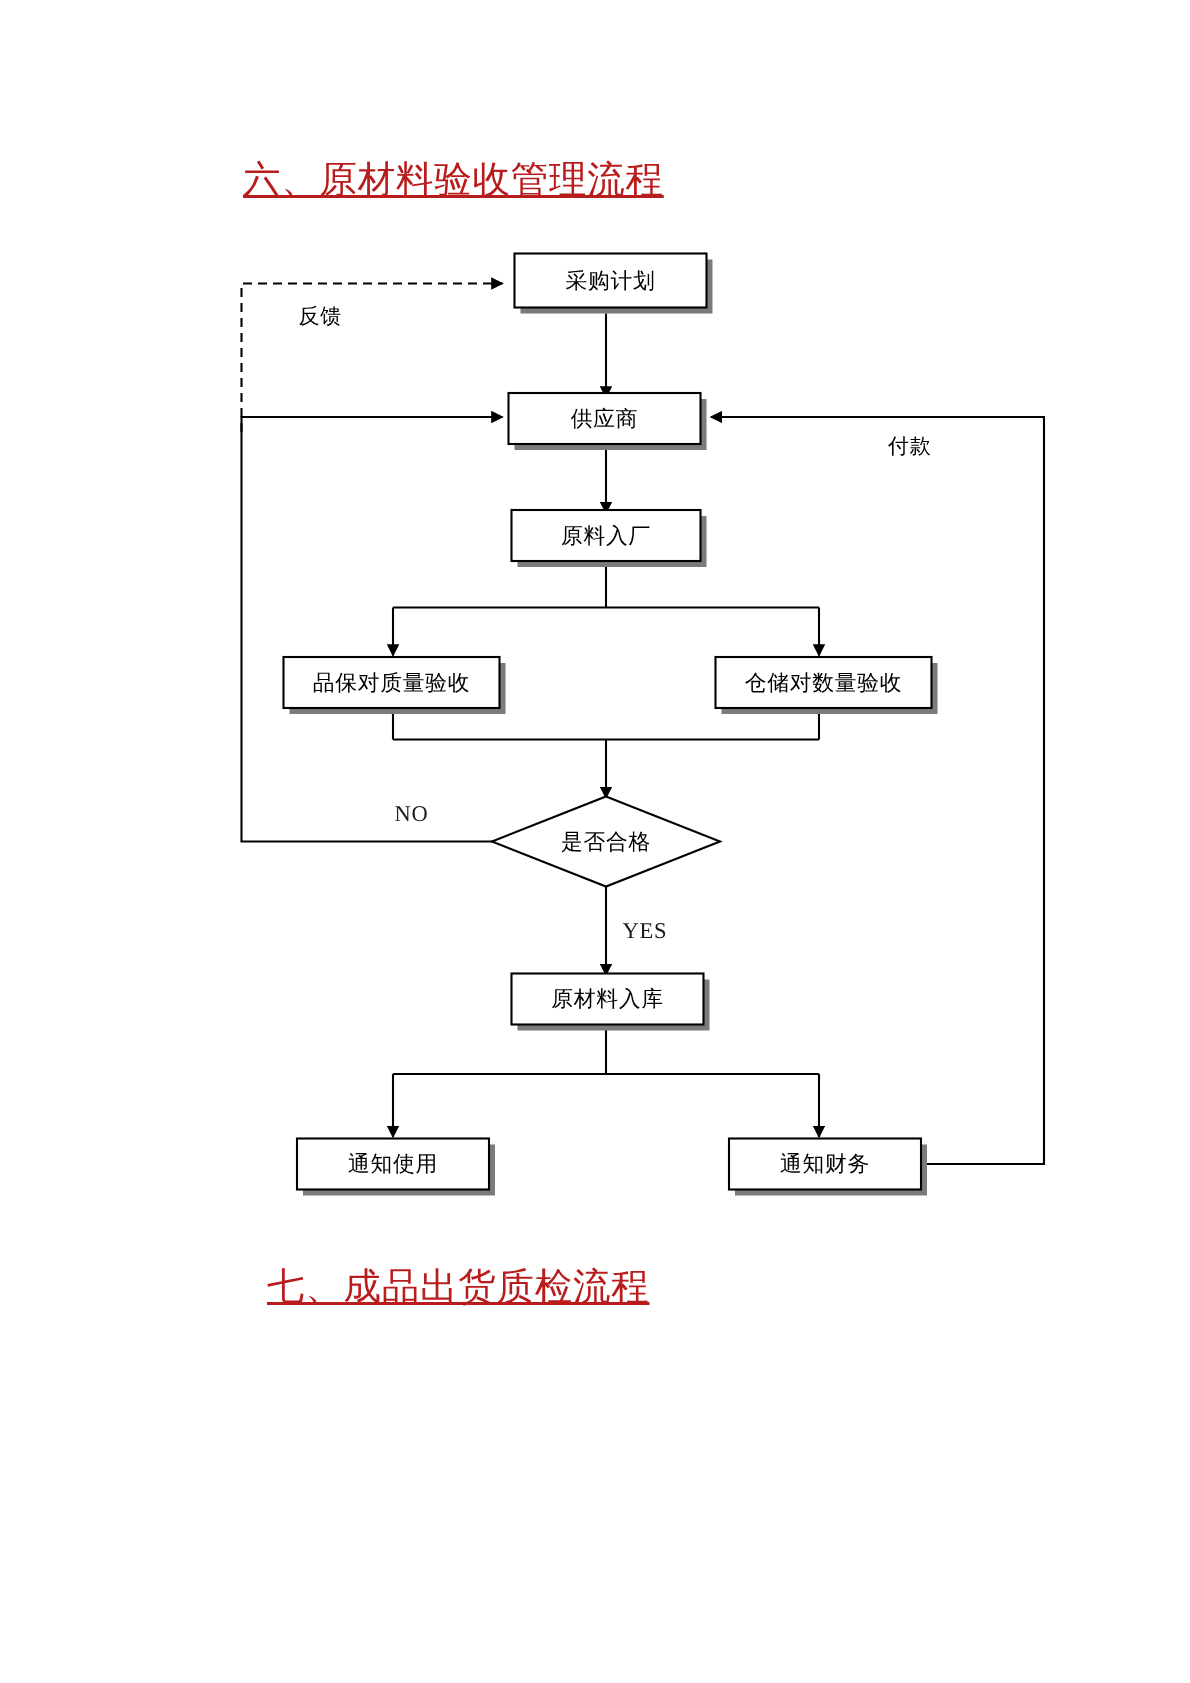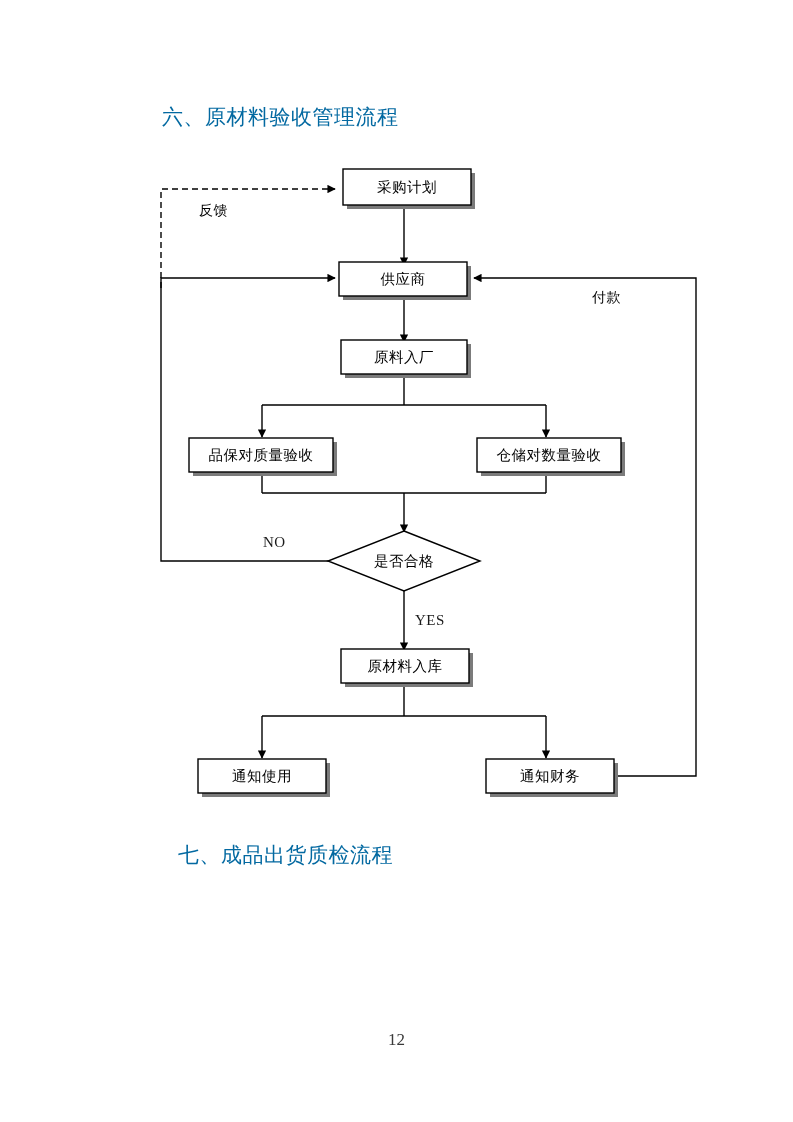--- a/index.html
+++ b/index.html
@@ -16,24 +16,25 @@
     overflow: hidden;
   }
   .page {
     position: absolute;
     inset: 0;
     background: #ffffff;
   }
   .heading {
     position: absolute;
     font-family: "Liberation Serif", "DejaVu Serif", serif;
-    font-size: 21px;
-    letter-spacing: 0.5px;
-    color: #0369a1;
+    font-size: 25px;
+    letter-spacing: 0.5px;
+    color: #b91c1c;
     white-space: nowrap;
+    text-decoration: underline;
   }
   #heading-six { left: 162px; top: 103px; }
   #heading-seven { left: 178px; top: 841px; }
 
   .flow-wrap {
     position: absolute;
     left: 0;
     top: 150px;
     width: 704px;
     height: 680px;
@@ -203,15 +204,14 @@
 
       <text class="edge-label-en" x="263" y="397">NO</text>
 
       <text class="edge-label-en" x="415" y="475">YES</text>
 
     </svg>
   </div>
 
   <div class="heading" id="heading-seven">七、成品出货质检流程</div>
 
-  <div class="page-number">12</div>
 
 </div>
 
 </body></html>

